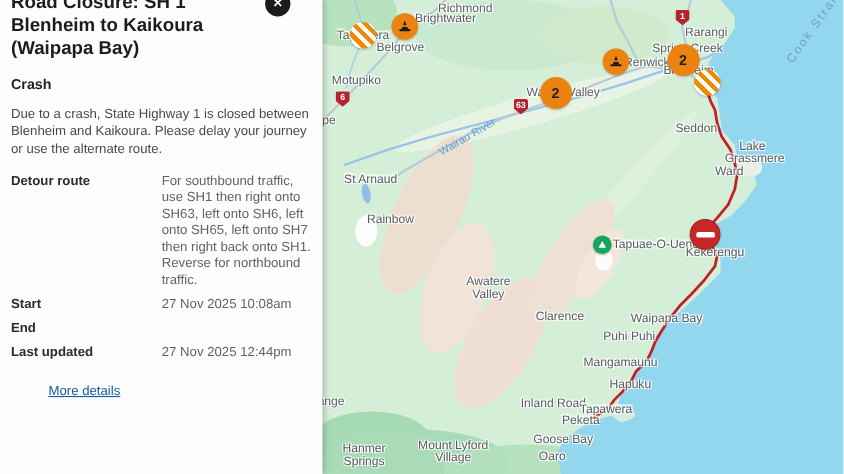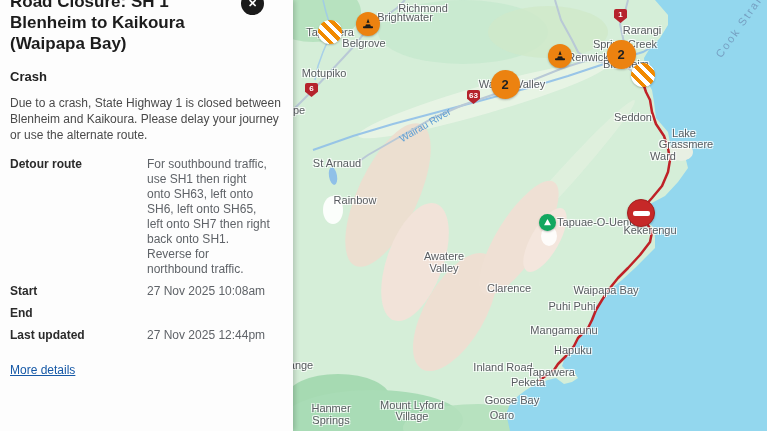--- a/index.html
+++ b/index.html
@@ -1,33 +1,33 @@
 <!DOCTYPE html>
 <html><head>
 <meta charset="utf-8">
 <style>
   * { box-sizing: border-box; margin: 0; padding: 0; }
   html,body { width:767px; height:431px; overflow:hidden; font-family:"Liberation Sans", sans-serif; }
   #app { position:relative; width:767px; height:431px; background:#fff; overflow:hidden; }
 
   
   #panel { position:absolute; left:0; top:0; width:293px; height:431px; background:#fdfdfd;
-           padding:0 21px 0 10px; overflow:hidden; z-index:5; box-shadow:2px 0 5px rgba(0,0,0,.18); }
+           padding:0 6px 0 10px; overflow:hidden; z-index:5; box-shadow:2px 0 5px rgba(0,0,0,.18); }
   .panel-title { margin-top:-9px; width:238px; font-size:17px; font-weight:bold; line-height:21px; color:#1c1c1c; }
   .close-btn { position:absolute; left:241px; top:-8px; width:23px; height:23px; border-radius:50%;
                background:#1b1b1b; color:#fff; font-size:11px; font-weight:bold; line-height:23px;
                text-align:center; cursor:pointer; }
   .event-type { margin-top:15px; font-size:13px; font-weight:bold; color:#222; }
   .description { margin-top:11px; width:276px; font-size:12px; line-height:16px; color:#4a4a4a; }
   .rows { margin-top:14px; }
   .row { display:flex; margin-bottom:7px; min-height:15px; }
   .row .lbl { width:137px; flex:0 0 137px; font-size:12px; font-weight:bold; color:#2b2b2b; line-height:15px; }
   .row .val { flex:1; font-size:12px; color:#5f6368; line-height:15px; }
   .row .val.muted { color:#8a9096; }
-  .more-details { display:inline-block; margin-top:13px; font-size:12px; color:#1558a6; text-decoration:underline; cursor:pointer; }
+  .more-details { display:inline-block; margin-top:13px; font-size:12px; color:#1558a6; text-decoration:underline; cursor:pointer;margin-left:34px; }
 
   
   #map { position:absolute; left:293px; top:0; width:474px; height:431px; background:#d5eed8; overflow:hidden; }
   #terrain { position:absolute; left:0; top:0; }
   .mlabel { position:absolute; font-size:11px; color:#585c60; white-space:nowrap;
             text-shadow:-1px -1px 0 rgba(255,255,255,.85), 1px -1px 0 rgba(255,255,255,.85),
                         -1px 1px 0 rgba(255,255,255,.85), 1px 1px 0 rgba(255,255,255,.85); }
   .mlabel.water { color:#76a0c2; letter-spacing:2px; text-shadow:none; font-size:11px; }
   .mlabel.river { color:#5e9fd4; text-shadow:none; font-size:10px; }
 

